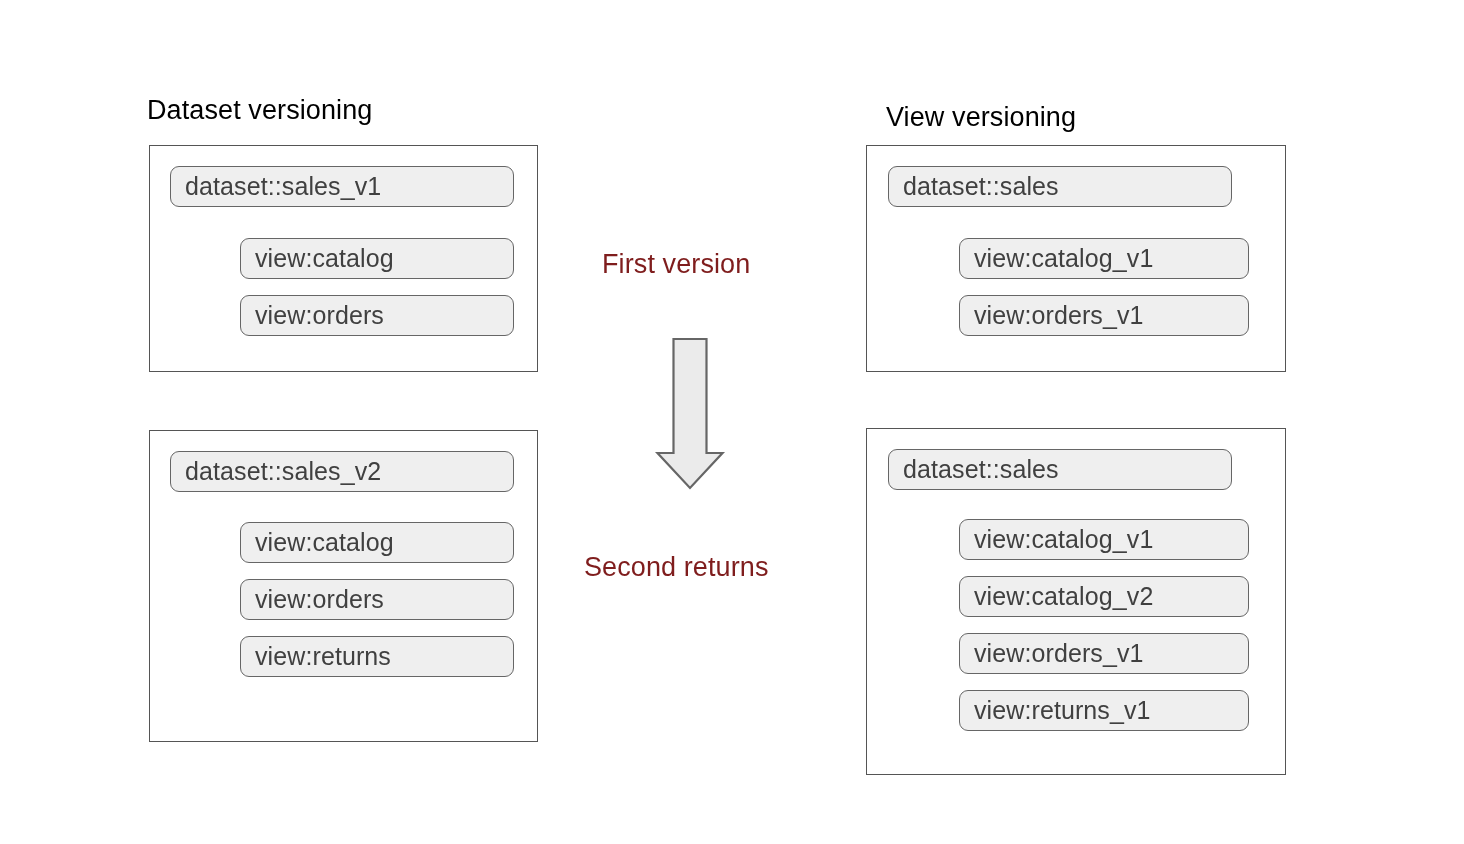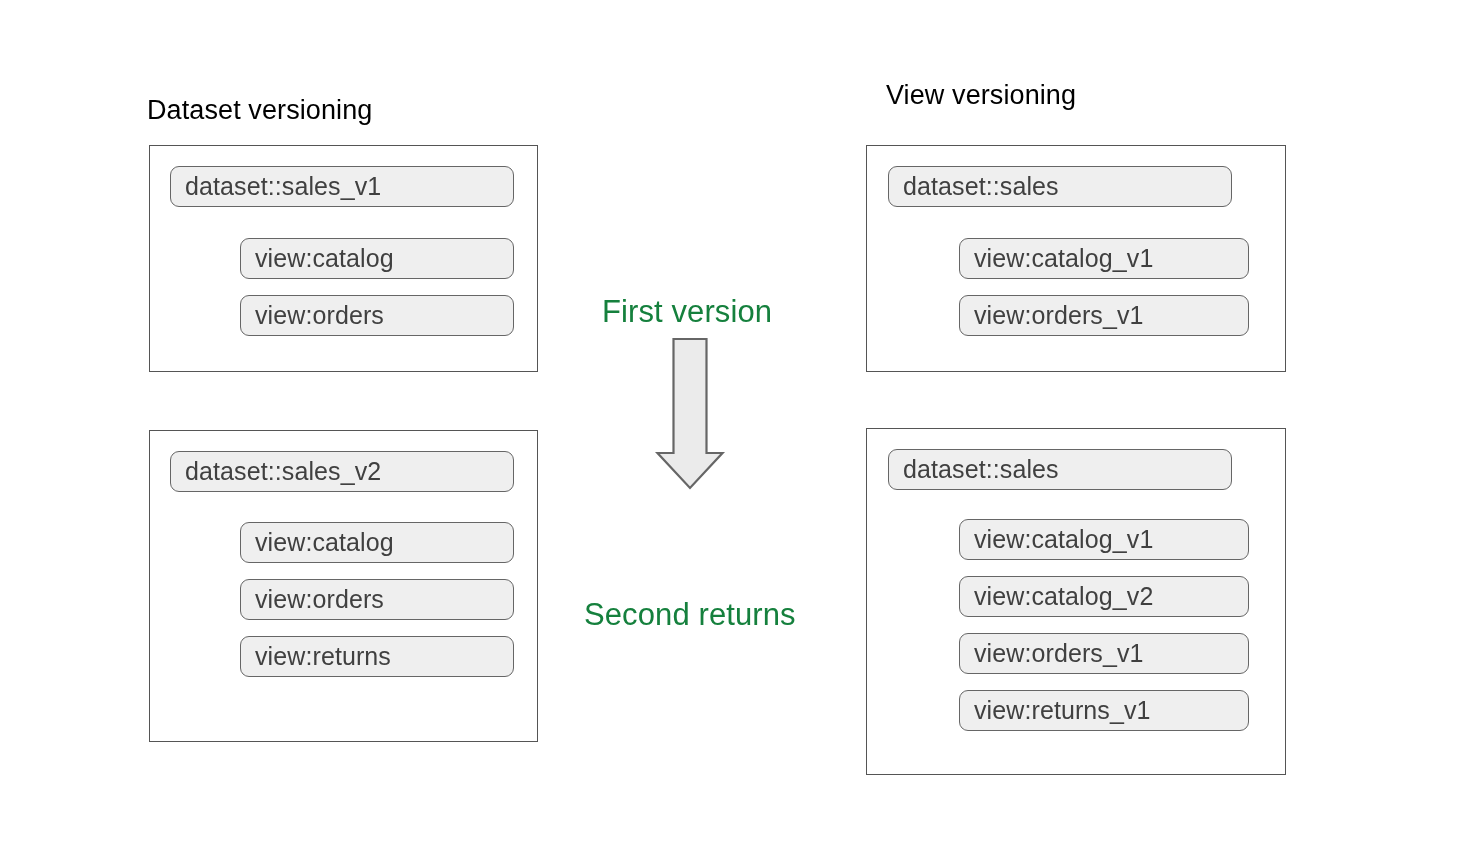--- a/index.html
+++ b/index.html
@@ -41,26 +41,25 @@
     display: flex;
     align-items: center;
     font-size: 25px;
     color: #404040;
     padding-left: 14px;
     white-space: nowrap;
     letter-spacing: 0.1px;
   }
   .stage-label {
     position: absolute;
-    font-size: 31px;
+    font-size: 27px;
     line-height: 30px;
-    color: #15803d;
+    color: #7f1d1d;
     white-space: nowrap;
     letter-spacing: 0.1px;
-    margin-top: 48px;
   }
   .arrow-wrap {
     position: absolute;
   }
 </style>
 </head>
 <body>
 
 <div id="canvas">
 
@@ -87,21 +86,21 @@
   <div class="stage-label" style="left:602px; top:249px;">First version</div>
 
   <div class="arrow-wrap" style="left:652px; top:335px; width:76px; height:158px;">
     <svg width="76" height="158" viewBox="0 0 76 158" xmlns="http://www.w3.org/2000/svg">
       <polygon points="21.5,4 54.5,4 54.5,118 70.5,118 38,153 5.5,118 21.5,118" fill="#ebebeb" stroke="#666666" stroke-width="2.2" stroke-linejoin="miter"></polygon>
     </svg>
   </div>
 
   <div class="stage-label" style="left:584px; top:552px;">Second returns</div>
 
-  <div class="col-title" style="left:886px; top:80px;">View versioning</div>
+  <div class="col-title" style="left:886px; top:102px;">View versioning</div>
 
   <div class="group-box" style="left:866px; top:145px; width:420px; height:227px;"></div>
 
   <div class="pill" style="left:888px; top:166px; width:344px; height:41px;">dataset::sales</div>
 
   <div class="pill" style="left:959px; top:238px; width:290px; height:41px;">view:catalog_v1</div>
 
   <div class="pill" style="left:959px; top:295px; width:290px; height:41px;">view:orders_v1</div>
 
   <div class="group-box" style="left:866px; top:428px; width:420px; height:347px;"></div>

